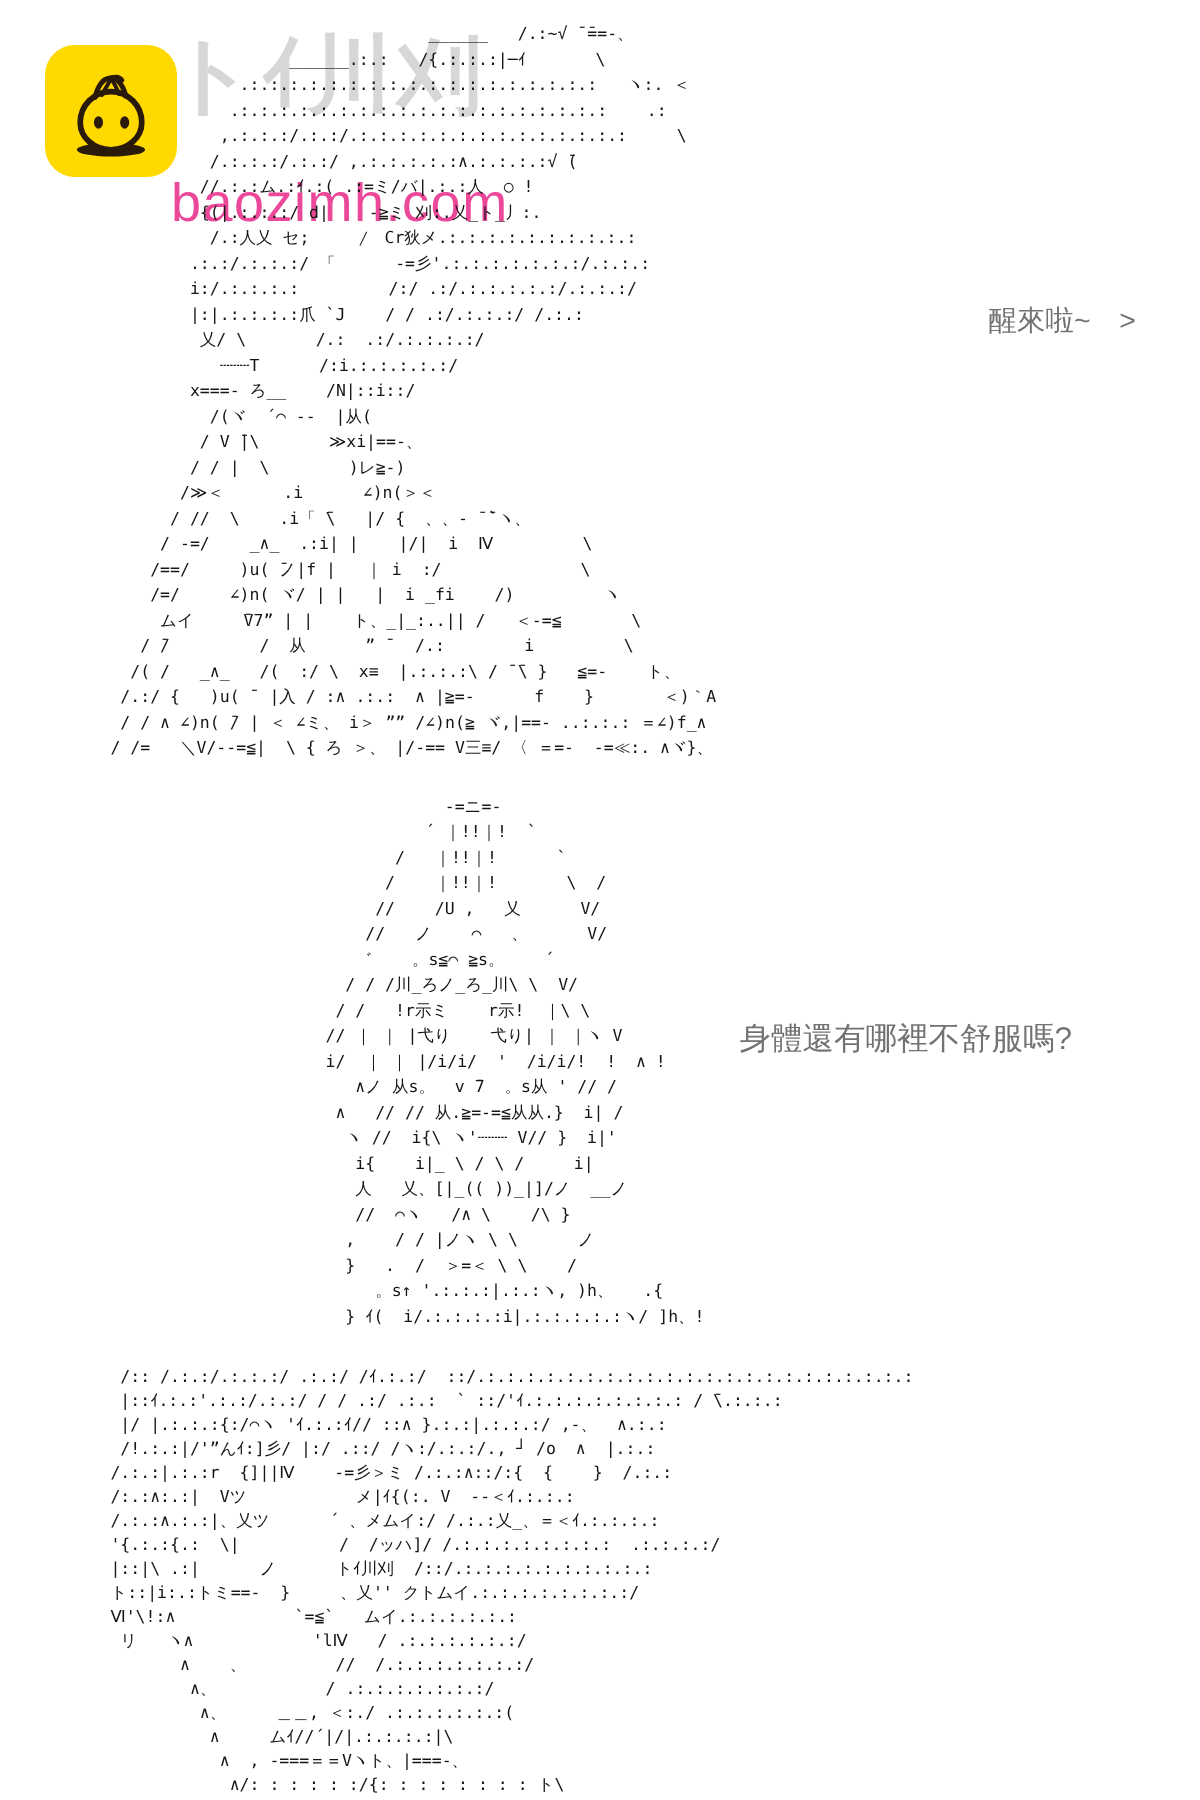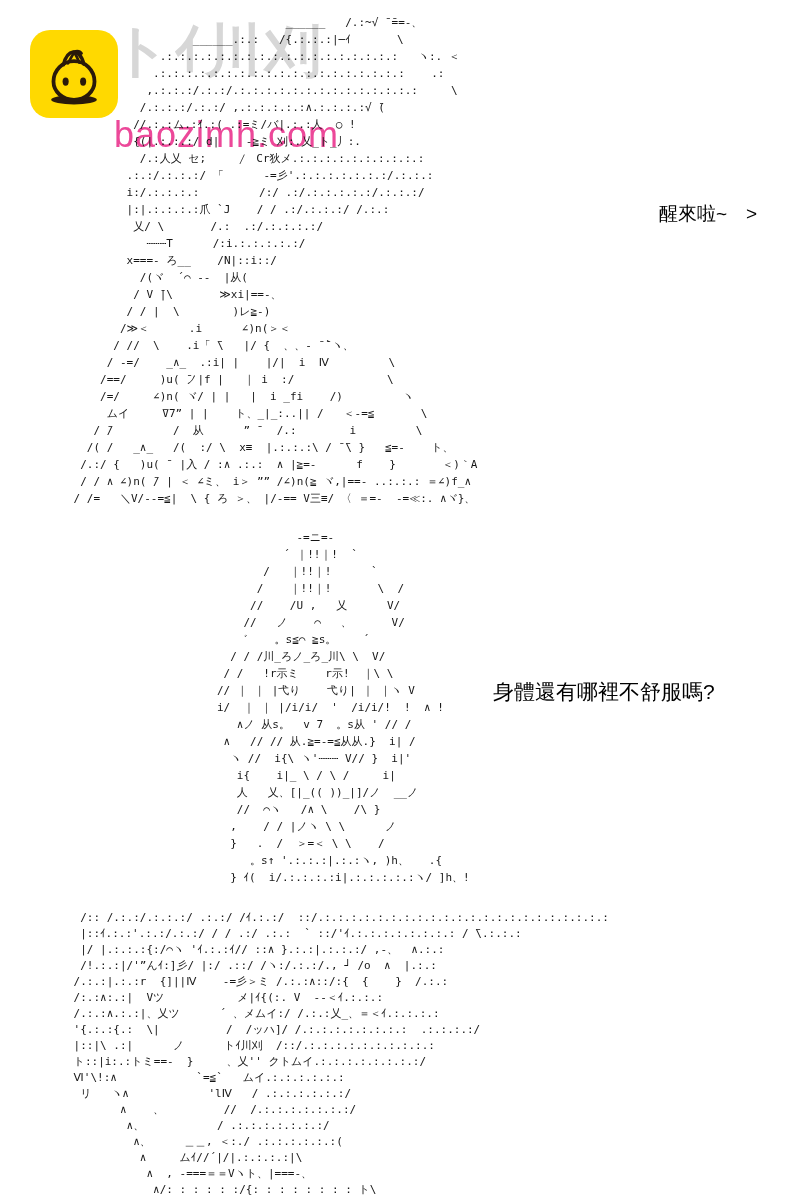--- a/index.html
+++ b/index.html
@@ -41,21 +41,21 @@
     color: #151515;
     white-space: pre;
     z-index: 2;
   }
   #aa-panel-1 { left: 55px;  top: 2px;   font-size: 11px; line-height: 17px; }
   #aa-panel-2 { left: 205px; top: 517px; font-size: 11px; line-height: 17px; }
   #aa-panel-3 { left: 55px;  top: 898px; font-size: 11px; line-height: 16px; }
 
   
   .dialogue {
-    position: absolute; color: #000000;
+    position: absolute; color: #737373;
     font-family: "Liberation Sans", sans-serif;
     white-space: nowrap; z-index: 3;
   }
   #dialogue-1 { left: 659px; top: 201px; font-size: 19px; }
   #dialogue-2 { left: 493px; top: 678px; font-size: 21px; }
 </style>
 </head>
 <body>
 
 <div class="page">

